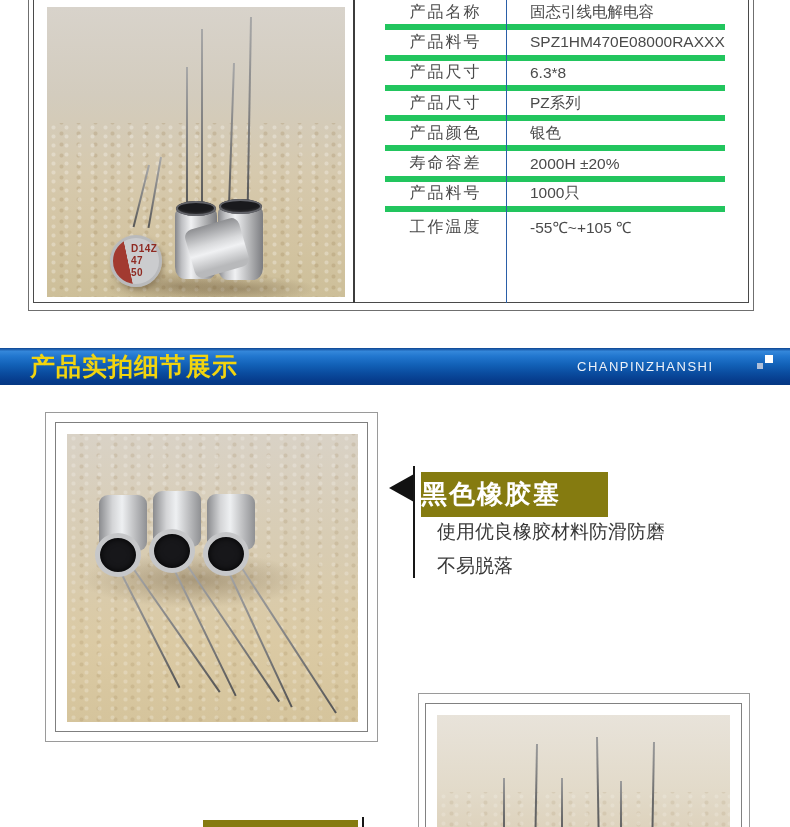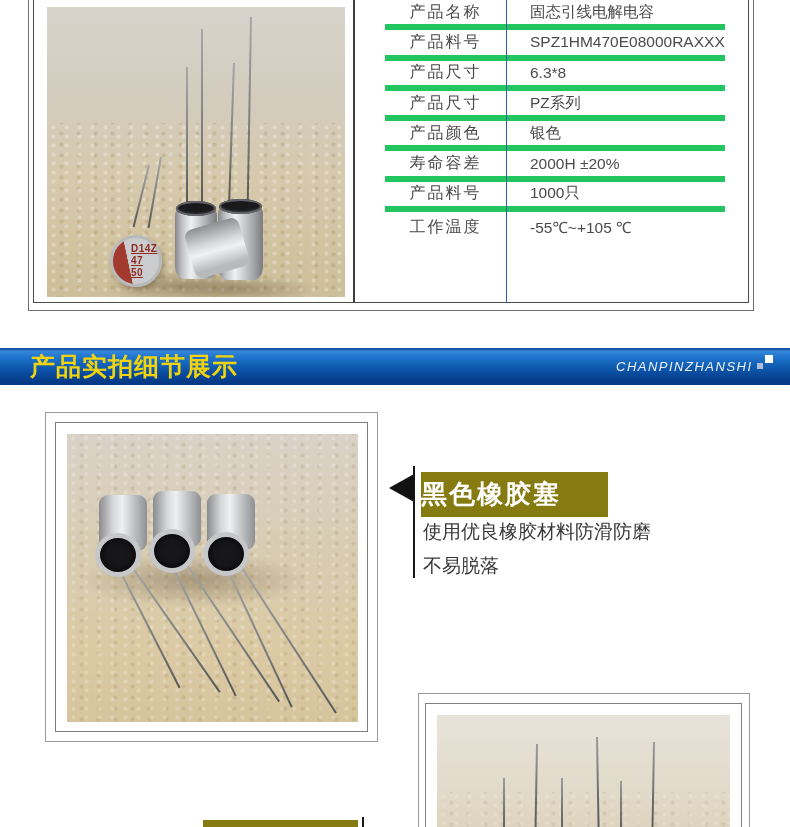--- a/index.html
+++ b/index.html
@@ -35,38 +35,38 @@
 
   .cap-lying-body { position:absolute; left:142px; top:216px; width:56px; height:50px; border-radius:8px;
     transform:rotate(-16deg);
     background:linear-gradient(180deg,#8e8f92 0%,#d8d9db 38%,#f0f1f3 55%,#b8b9bb 88%); }
   .cap-lying-face { position:absolute; left:63px; top:228px; width:52px; height:52px; border-radius:50%;
     border:3px solid #b9babc;
     background:linear-gradient(78deg,#a23a30 35%,#cbccce 36%);
     box-shadow:2px 3px 5px rgba(80,60,35,.35); }
   .cap-marking { position:absolute; left:18px; top:5px; color:#8f2a22; font-weight:bold;
     font-size:10px; line-height:12px; letter-spacing:.5px; }
-  .cap-marking div { white-space:nowrap;text-decoration:underline; }
+  .cap-marking div { white-space:nowrap; }
 
   
   .spec-table { position:absolute; left:385px; top:0; width:330px; height:303px;
     display:grid; grid-template-rows:repeat(10,1fr); }
   .spec-row { display:flex; align-items:center; border-bottom:6px solid #22c55e; }
   .spec-row:last-child { border-bottom:none; }
   .spec-label { width:121px; text-align:center; color:#4a4a4a; font-size:16px; letter-spacing:2px; }
   .spec-value { padding-left:24px; color:#4a4a4a; font-size:15.5px; white-space:nowrap; }
   .col-divider { position:absolute; left:121px; top:0; width:1px; height:303px; background:#2a5fa8; }
 
   
   .banner { position:absolute; left:0; top:348px; width:790px; height:37px;
     background:linear-gradient(180deg,#0d4390 0%,#3487da 9%,#2277cf 22%,#1261b7 45%,#0a4c9f 68%,#063c8c 88%,#053883 100%);padding-left:8px; }
   .banner-title { position:absolute; left:30px; top:0; line-height:36px;
     color:#f2d40e; font-size:25px; font-weight:bold; letter-spacing:1px; }
-  .banner-watermark { position:absolute; left:616px; top:0; line-height:37px;
-    color:#eef2f8; font-size:13px; letter-spacing:1.5px;font-style:italic; }
+  .banner-watermark { position:absolute; left:577px; top:0; line-height:37px;
+    color:#eef2f8; font-size:13px; letter-spacing:1.5px; }
   .banner-sq1 { position:absolute; left:757px; top:15px; width:6px; height:6px; background:#aebfd8; }
   .banner-sq2 { position:absolute; left:765px; top:7px; width:8px; height:8px; background:#ffffff; }
 
   
   .mid-outer { position:absolute; left:45px; top:412px; width:333px; height:330px; border:1px solid #9a9a9a; }
   .mid-inner { position:absolute; left:55px; top:422px; width:313px; height:310px; border:1px solid #7f7f7f; }
   .photo-detail { position:absolute; left:67px; top:434px; width:291px; height:288px; overflow:hidden;
     background:linear-gradient(180deg,#d9d2c6 0%,#d8ccb2 40%,#dbcaa4 72%,#d5c49c 100%); }
 
   .capd { position:absolute; width:60px; height:60px; }
@@ -76,21 +76,21 @@
     background:#17171a; border:5px solid #c6c7c9; box-shadow:inset 0 0 7px #000; }
 
   
   .callout-arrow { position:absolute; left:389px; top:474px; width:0; height:0;
     border-top:14px solid transparent; border-bottom:14px solid transparent;
     border-right:25px solid #121212; }
   .callout-line { position:absolute; left:413px; top:466px; width:2px; height:112px; background:#161616; }
   .callout-box { position:absolute; left:421px; top:472px; width:187px; height:45px; background:#857b10; }
   .callout-title { color:#ffffff; font-size:26px; font-weight:bold; line-height:45px;
     letter-spacing:2px; white-space:nowrap; }
-  .callout-desc { position:absolute; left:423px; top:519px; width:310px;
+  .callout-desc { position:absolute; left:437px; top:519px; width:310px;
     color:#383838; font-size:19px; line-height:25px; }
   .callout-desc .desc-line2 { margin-top:9px; }
 
   
   .br-outer { position:absolute; left:418px; top:693px; width:332px; height:200px; border:1px solid #9a9a9a; }
   .br-inner { position:absolute; left:425px; top:703px; width:317px; height:180px; border:1px solid #818181; }
   .photo-bottom { position:absolute; left:437px; top:715px; width:293px; height:140px; overflow:hidden;
     background:linear-gradient(180deg,#e8e3da 0%,#e2dac9 55%,#dacdb4 100%); }
   .wire { position:absolute; width:2px; transform-origin:top center;
     background:linear-gradient(180deg,#9c9c9c 0%,#6a6a6a 50%,#4f4f4f 100%); }

